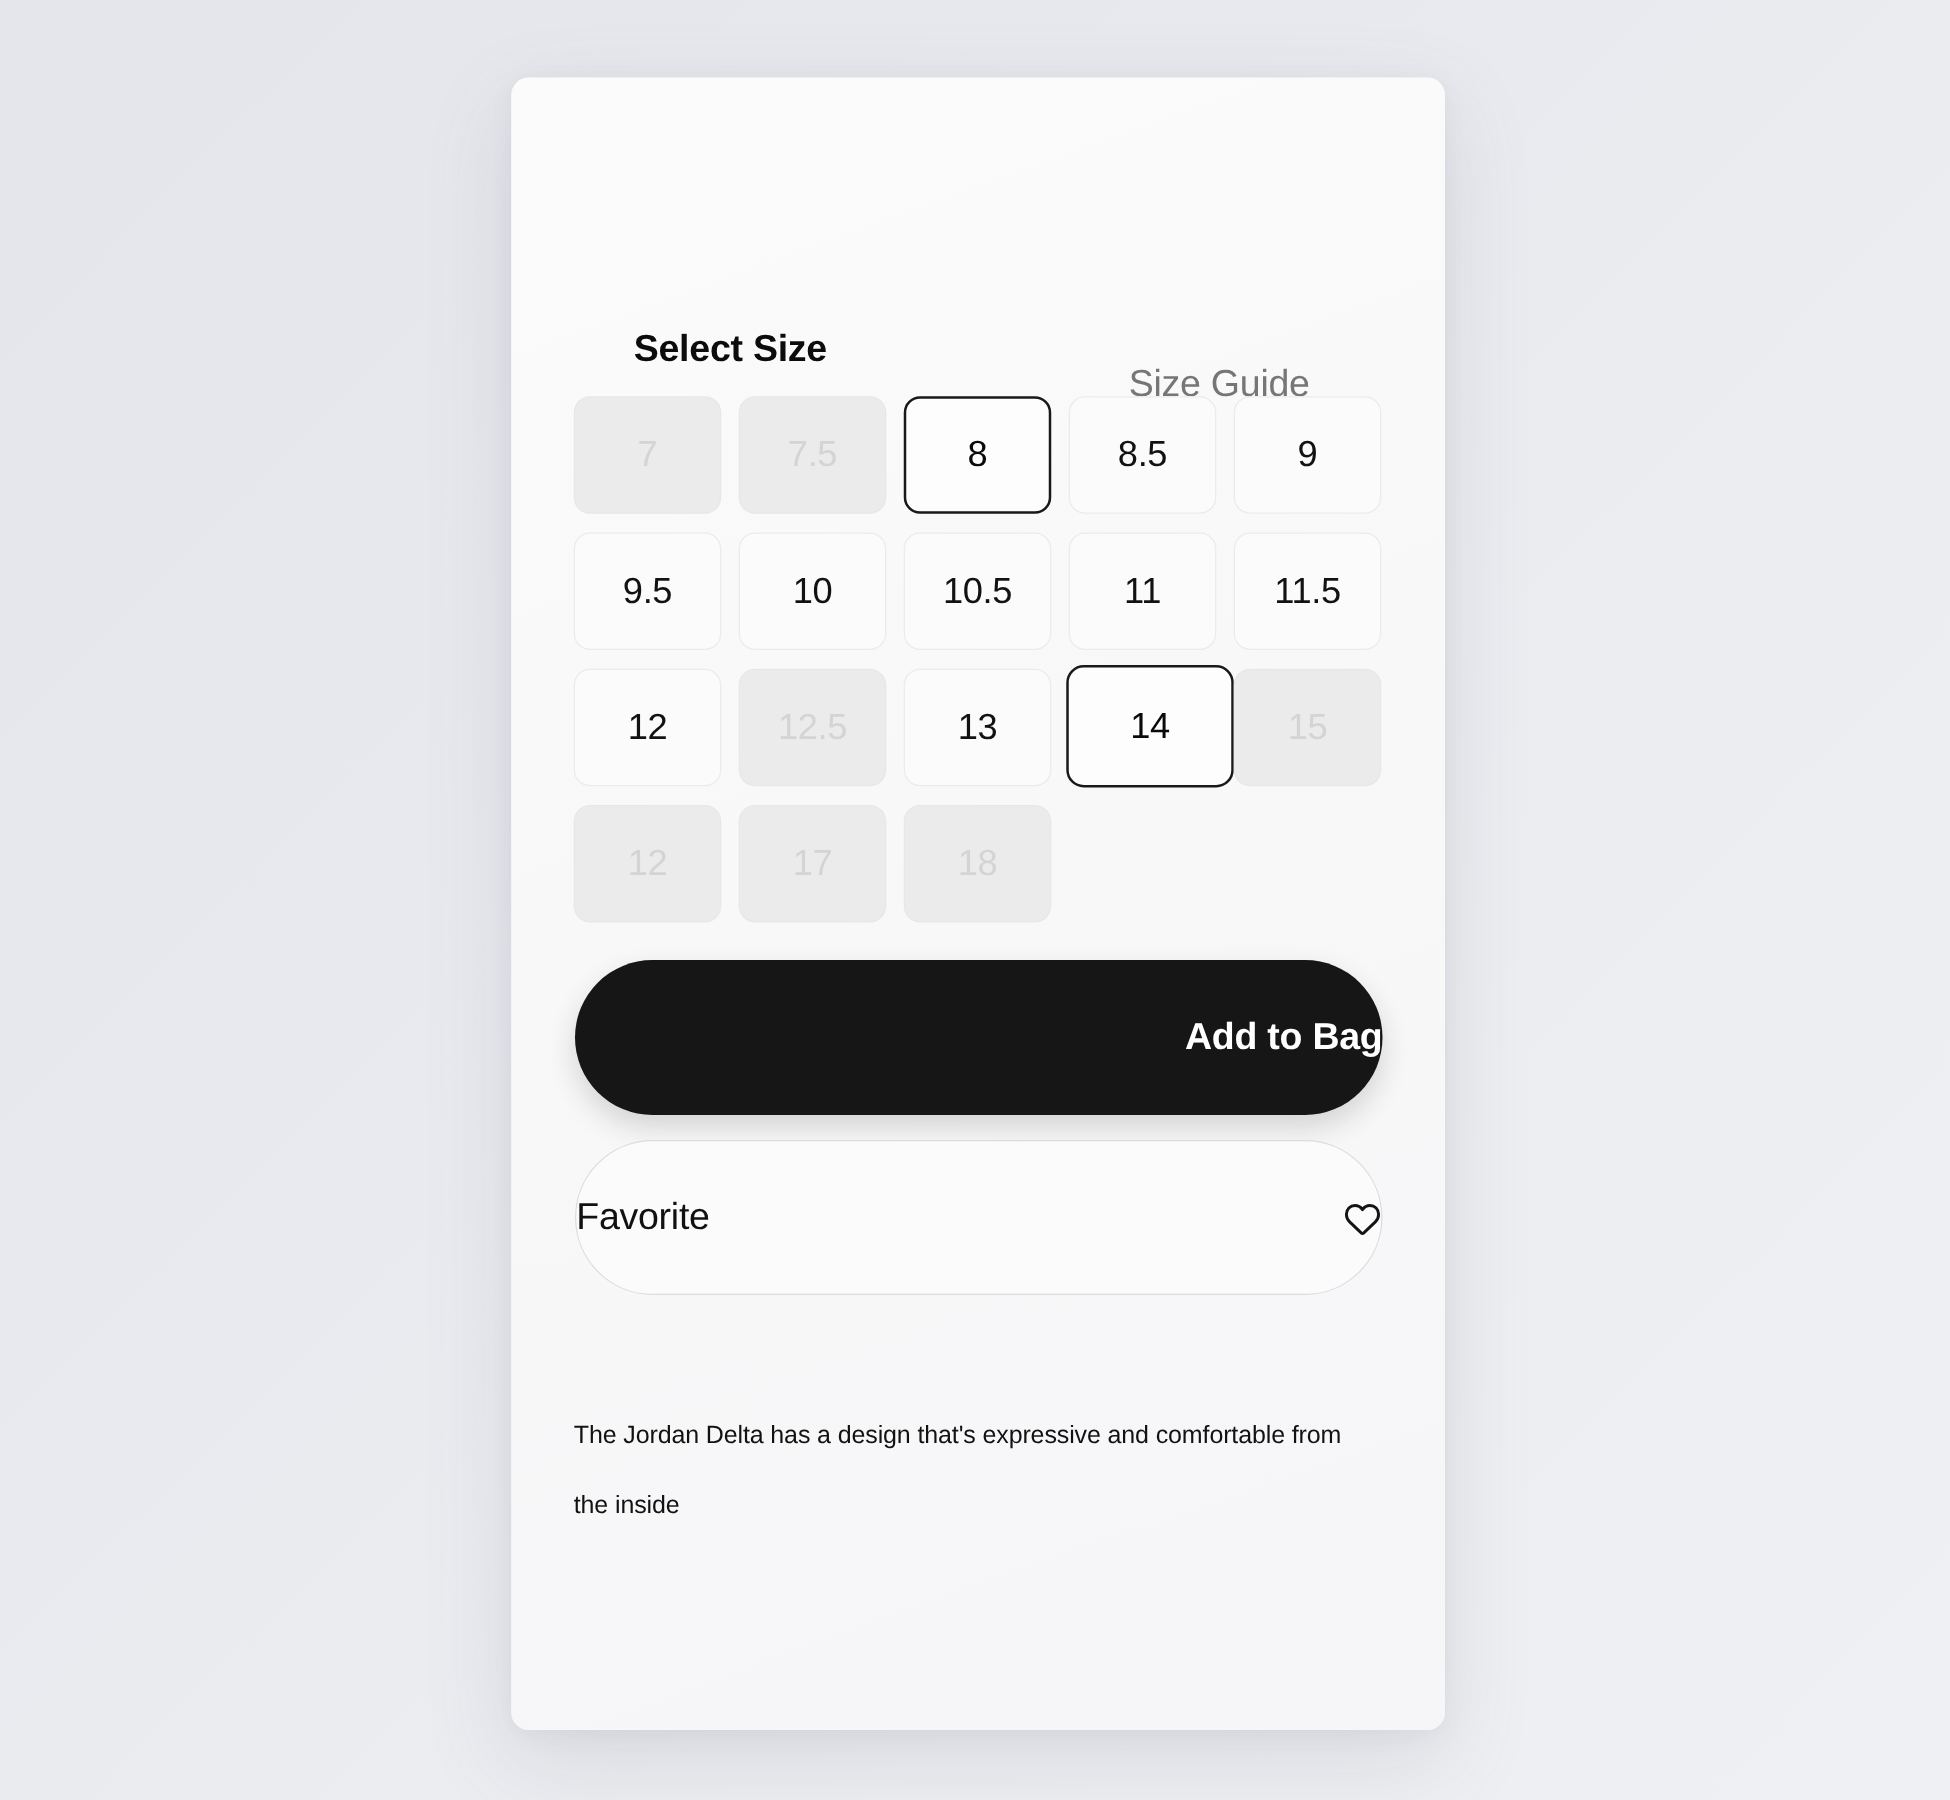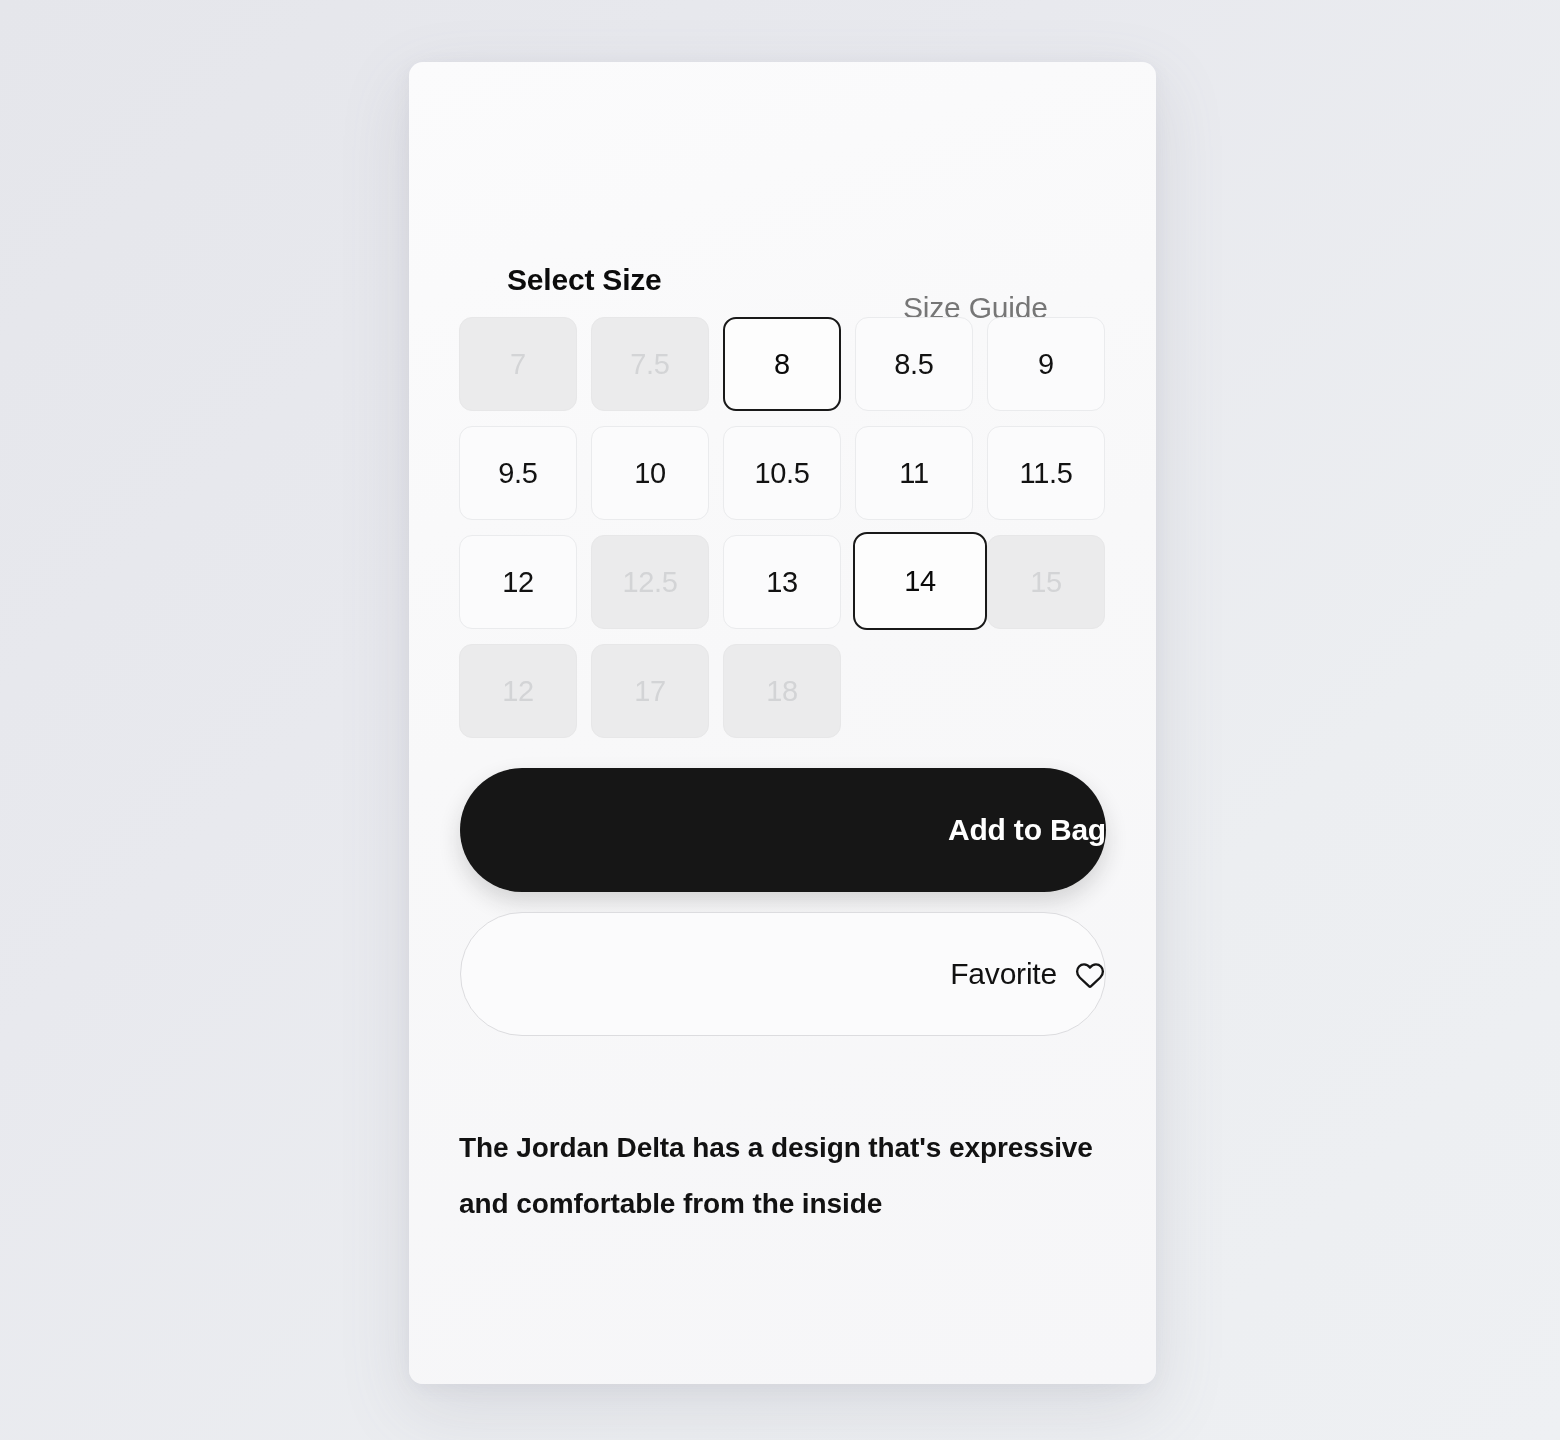--- a/index.html
+++ b/index.html
@@ -160,46 +160,46 @@
     height: 124px;
     border-radius: 62px;
     background: #fbfbfc;
     border: 1px solid #dcdcdf;
     color: #111111;
     font-size: 30px;
     font-weight: normal;
     letter-spacing: -0.2px;
     display: flex;
     align-items: center;
-    justify-content: flex-end;
+    justify-content: space-between;
     gap: 18px;
     cursor: pointer;
     font-family: "Liberation Sans", sans-serif;
   }
 
   #heart-icon {
     display: inline-flex;
     align-items: center;
     justify-content: center;
     width: 30px;
     height: 30px;
     margin-top: 3px;
   }
 
   
   #product-description {
     position: absolute;
     left: 50px;
     top: 1058px;
     width: 640px;
-    font-size: 28px;
+    font-size: 20px;
     line-height: 56px;
     color: #121212;
     letter-spacing: -0.1px;
-    font-weight: bold;
+    font-weight: normal;
   }
 </style>
 </head>
 <body>
 
 <div id="phone-card">
 
   <div id="size-header">
     <div id="select-size-title">Select Size</div>
     <div id="size-guide-link">Size Guide</div>

